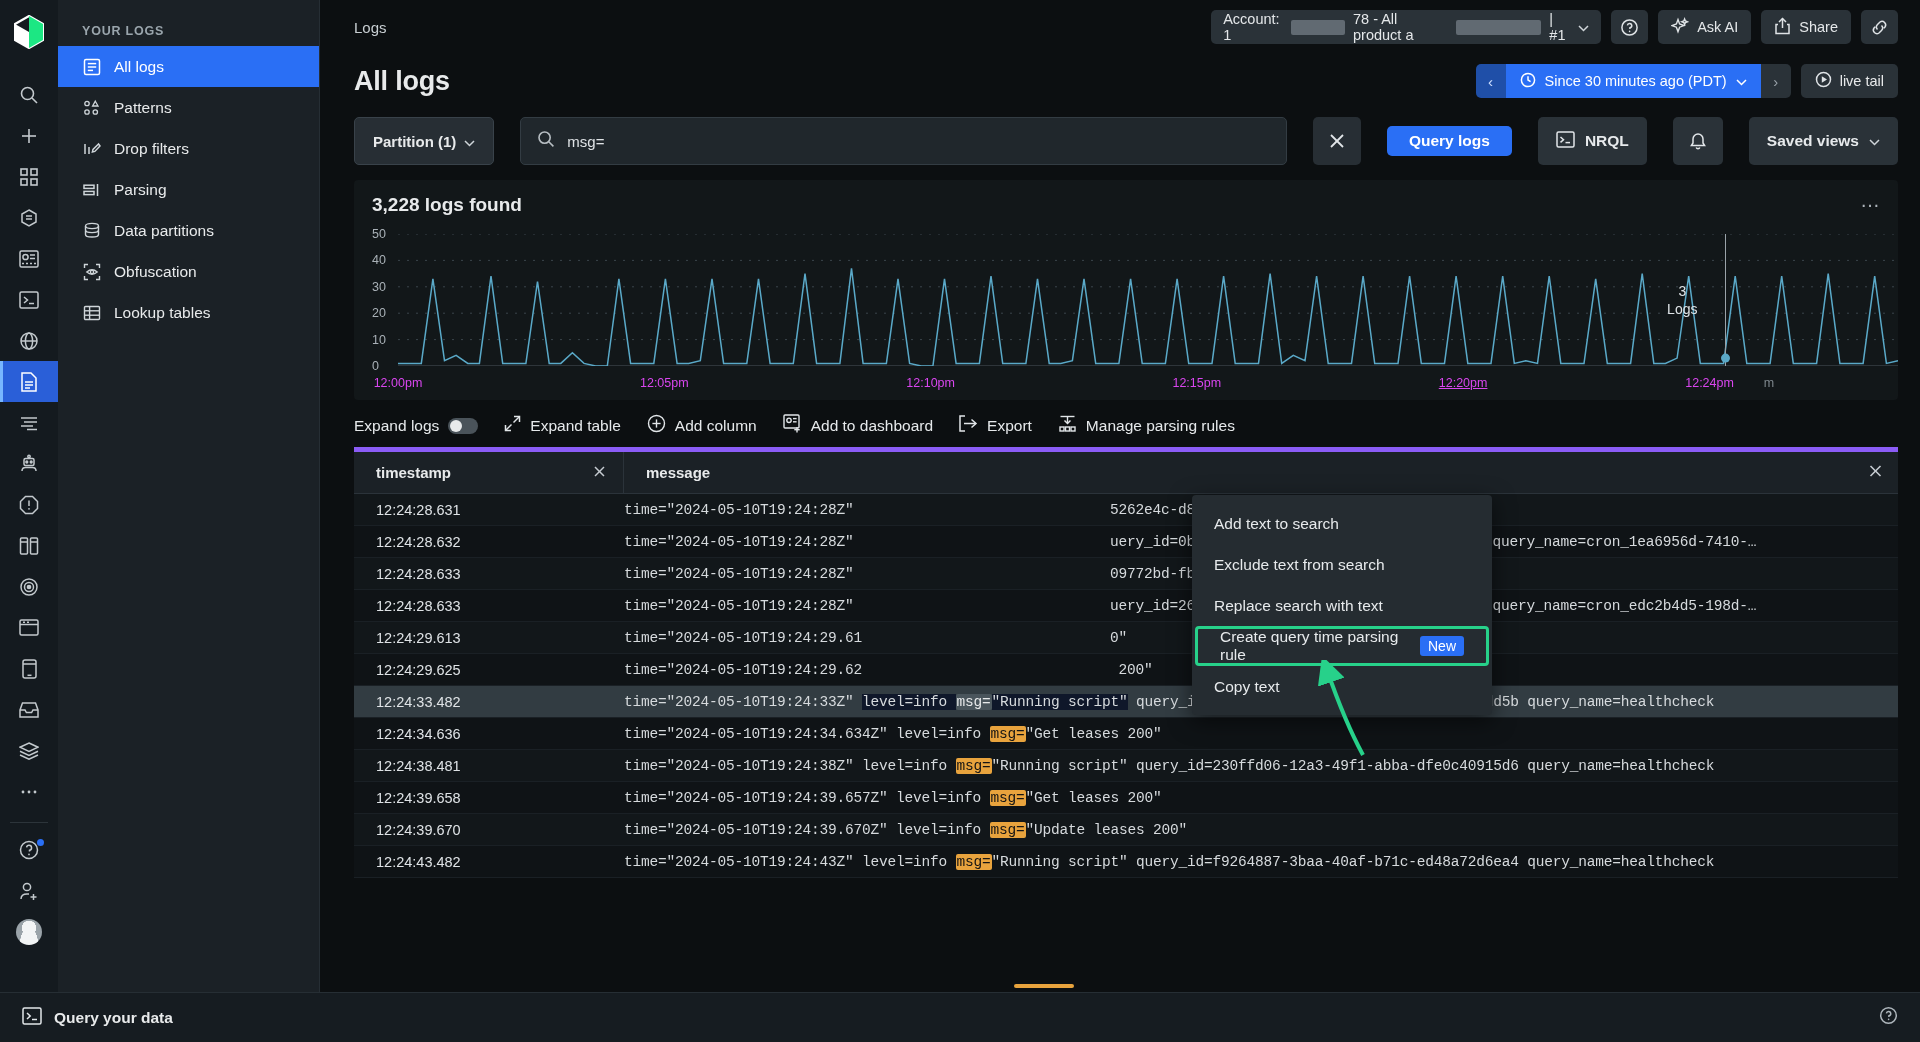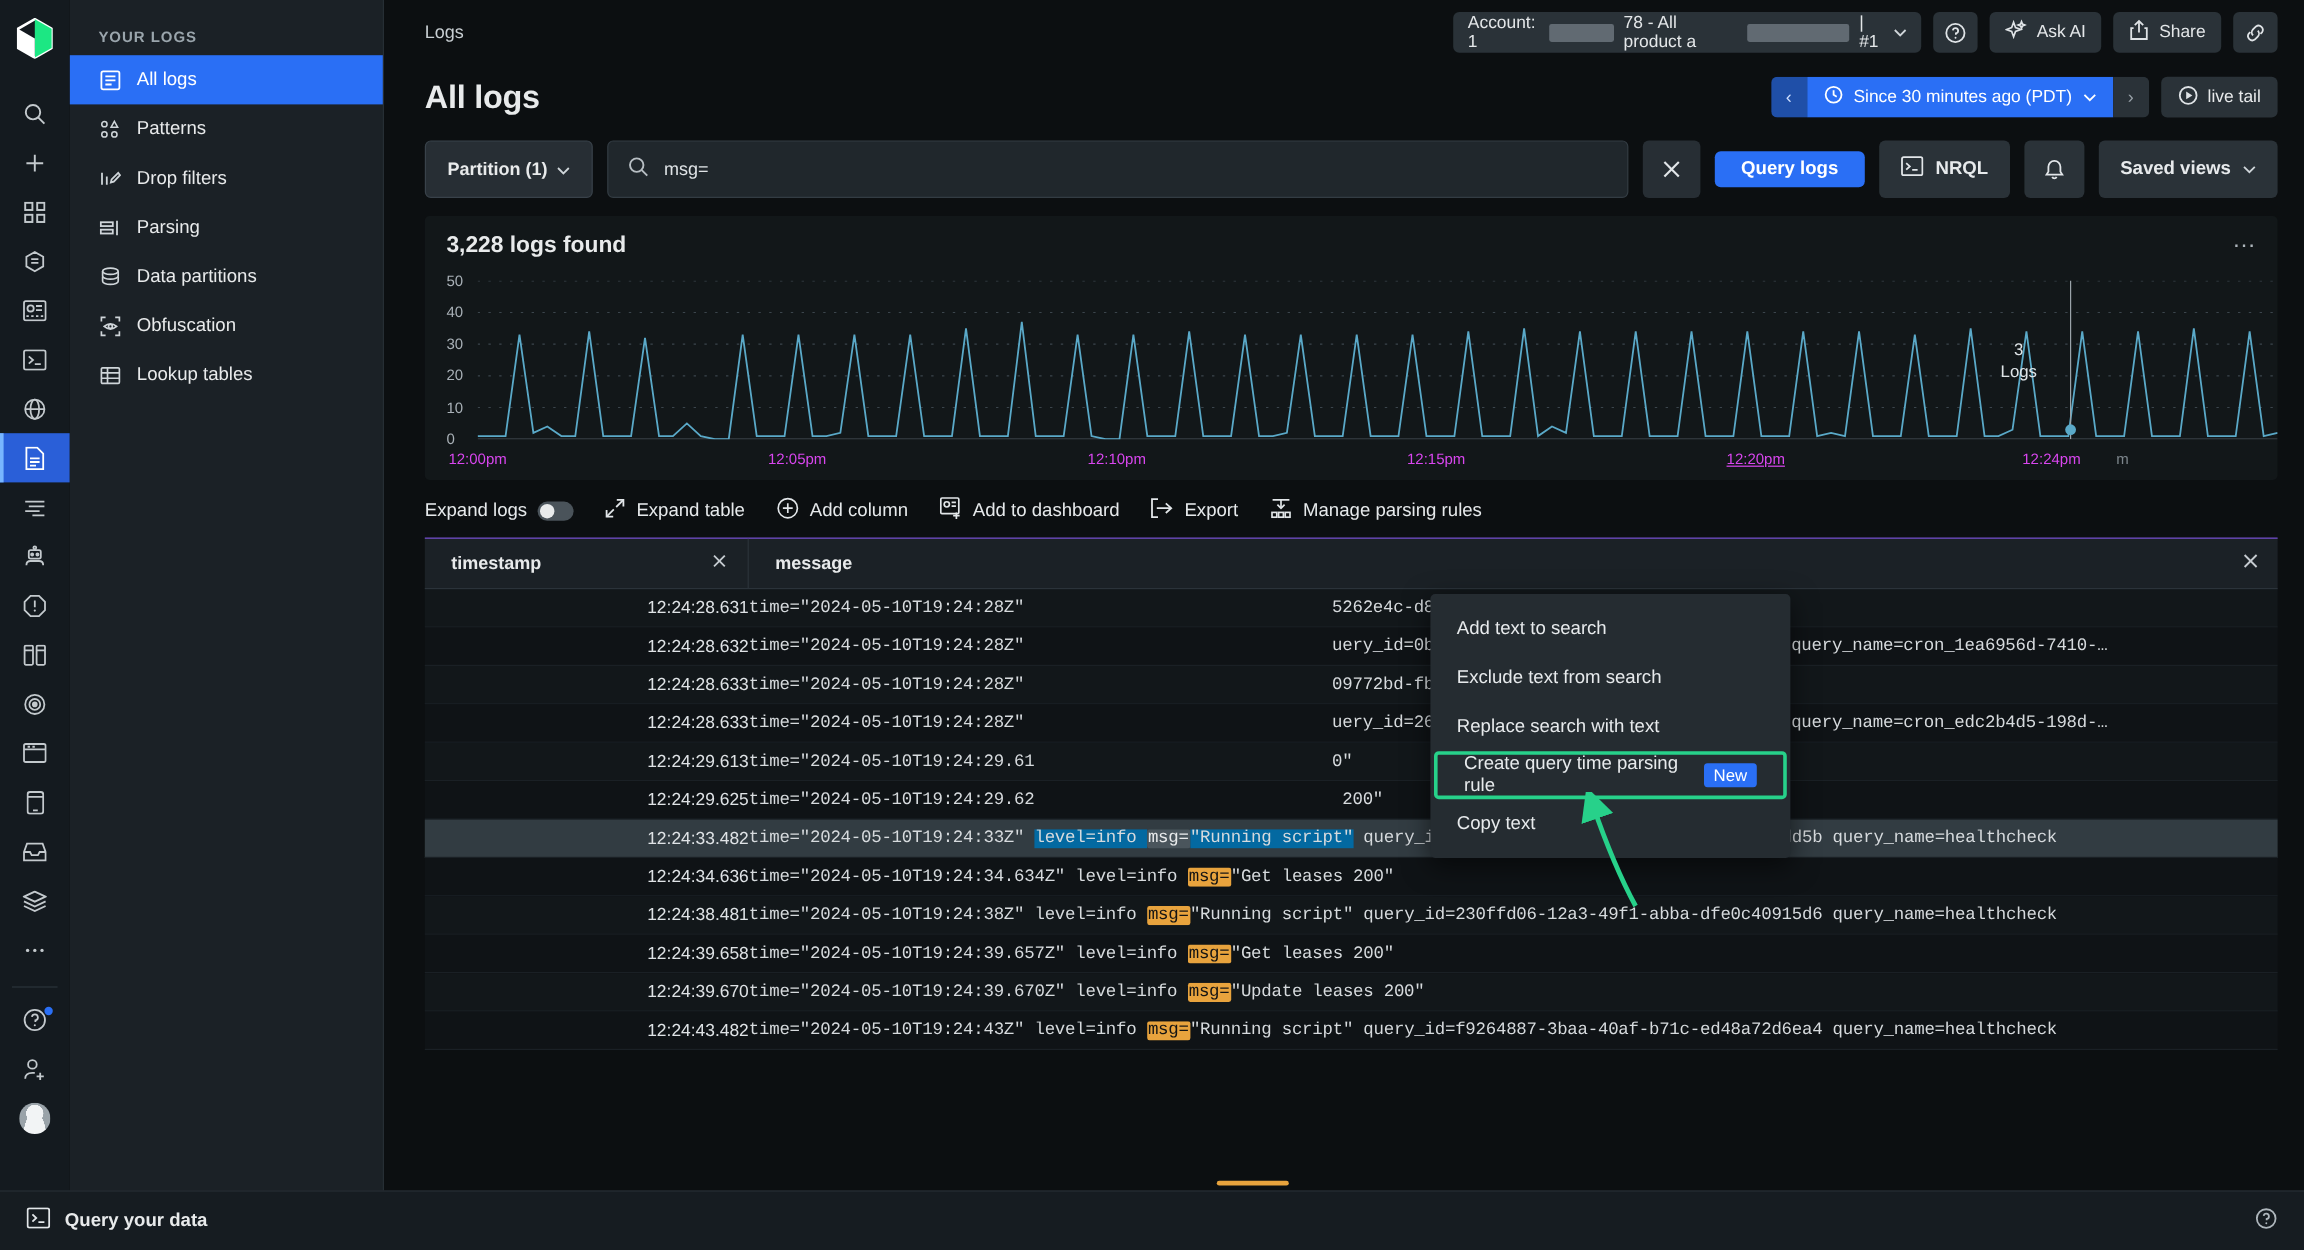--- a/index.html
+++ b/index.html
@@ -79,21 +79,21 @@
     width: 30px; background: #1f4fa8; color: #cfe0ff; display:flex; align-items:center; justify-content:center;
     font-size: 15px;
   }
   .tg-arrow.right { background: #2a3238; color: #9aa3aa; }
   .tg-main {
     display:flex; align-items:center; gap: 9px; padding: 0 14px; background: #2a6ff5; color: #fff; font-size: 14.5px;
   }
   .livetail { display:flex; align-items:center; gap:8px; height:34px; padding:0 14px; background:#2a3238; border-radius:5px; font-size:14.5px;}
 
   
-  .queryrow { display: flex; align-items: center; gap: 12px; padding: 8px 22px 0 34px; height: 62px; }
+  .queryrow { display: flex; align-items: center; gap: 26px; padding: 8px 22px 0 34px; height: 62px; }
   .partition {
     display:flex; align-items:center; gap:8px; height:48px; padding:0 18px;
     background:#272e34; border:1px solid #39424a; border-radius:5px; font-size:15px; font-weight:600;
   }
   .searchbox {
     flex: 1 1 auto; height: 48px; background: #20272c; border: 1px solid #333c43; border-radius: 5px;
     display: flex; align-items: center; gap: 12px; padding: 0 16px; position: relative;
   }
   .searchbox .q { font-size: 15px; color: #dfe3e6; font-family: "Liberation Sans", sans-serif;}
   .clearbtn { width:48px; height:48px; background:#272e34; border-radius:5px; display:flex; align-items:center; justify-content:center;}
@@ -112,36 +112,36 @@
   .xlab { position:absolute; font-size:12.5px; color:#d946ef; transform: translateX(-50%); top:4px;}
   .tipnum { position:absolute; font-size:14px; color:#dfe4e7; text-align:center; transform:translateX(-50%);}
 
   
   .toolbar { display:flex; align-items:center; gap: 26px; padding: 14px 0 10px 34px; }
   .tb { display:flex; align-items:center; gap:9px; font-size:15.5px; color:#e6e9eb;}
   .toggle { width:30px; height:16px; border-radius:9px; background:#4a535a; position:relative;}
   .toggle::after{content:"";position:absolute;left:2px;top:2px;width:12px;height:12px;border-radius:50%;background:#e8eaeb;}
 
   
-  .table { margin: 0 22px 0 34px; background: #0f1316; border-top:1px solid #8b5cf6; position: relative; text-align: right;}
+  .table { margin: 0 22px 0 34px; background: #0f1316; border-top:5px solid #8b5cf6; position: relative;}
   .thead { display:flex; align-items:center; height:42px; background:#1b2126; border-bottom:1px solid #2b333a; position:relative;}
   .th { font-size:15px; font-weight:700; color:#e8eaeb; display:flex; align-items:center; }
   .th.ts { width:270px; padding-left:22px; justify-content:space-between; padding-right:16px; border-right:1px solid #2b333a; height:100%;}
   .th.msg { padding-left:22px; }
   .th-close { color:#c6ccd1; }
   .thead-x { position:absolute; right:14px; top:50%; transform:translateY(-50%); color:#c6ccd1;}
   .row { display:flex; height:32px; align-items:center; border-bottom:1px solid #1a2025; font-size:14.5px; white-space:nowrap; overflow:hidden;}
   .row:nth-child(odd) { background:#12171a; }
   .row:nth-child(even) { background:#0f1316; }
   .row.sel { background:#323c42; }
   .cell-ts { width:270px; padding-left:22px; color:#dfe3e6; font-family:"Liberation Sans", sans-serif; flex:0 0 270px;}
   .cell-msg { font-family:"Liberation Mono", monospace; color:#d6dadd; letter-spacing:-0.2px; overflow:hidden; text-overflow:ellipsis;}
   .hl { background:#e8a33d; color:#141414; border-radius:2px; padding:0 1px;}
   .hl-g { background:#4a555c; color:#e8eaeb; border-radius:2px; padding:0 1px;}
-  .selhl { background:#0369a1;margin-top:16px; }
+  .selhl { background:#0f172a;margin-top:16px; }
 
   
   .ctxmenu {
     position:absolute; left:872px; top:495px; width:300px; background:#252c31;
     border-radius:4px; box-shadow:0 6px 22px rgba(0,0,0,.55); padding:8px 0; z-index:40;
   }
   .ctxitem { height:41px; display:flex; align-items:center; padding:0 22px; font-size:15.5px; color:#e7eaec; gap:10px;}
   .ctxitem.boxed { border:3px solid #27d18a; border-radius:4px; margin:0 3px; height:40px; }
   .newbadge { background:#2a6ff5; color:#fff; font-size:14px; border-radius:3px; padding:2px 8px; }
   .arrow-anno { position:absolute; left:995px; top:660px; z-index:45; }

